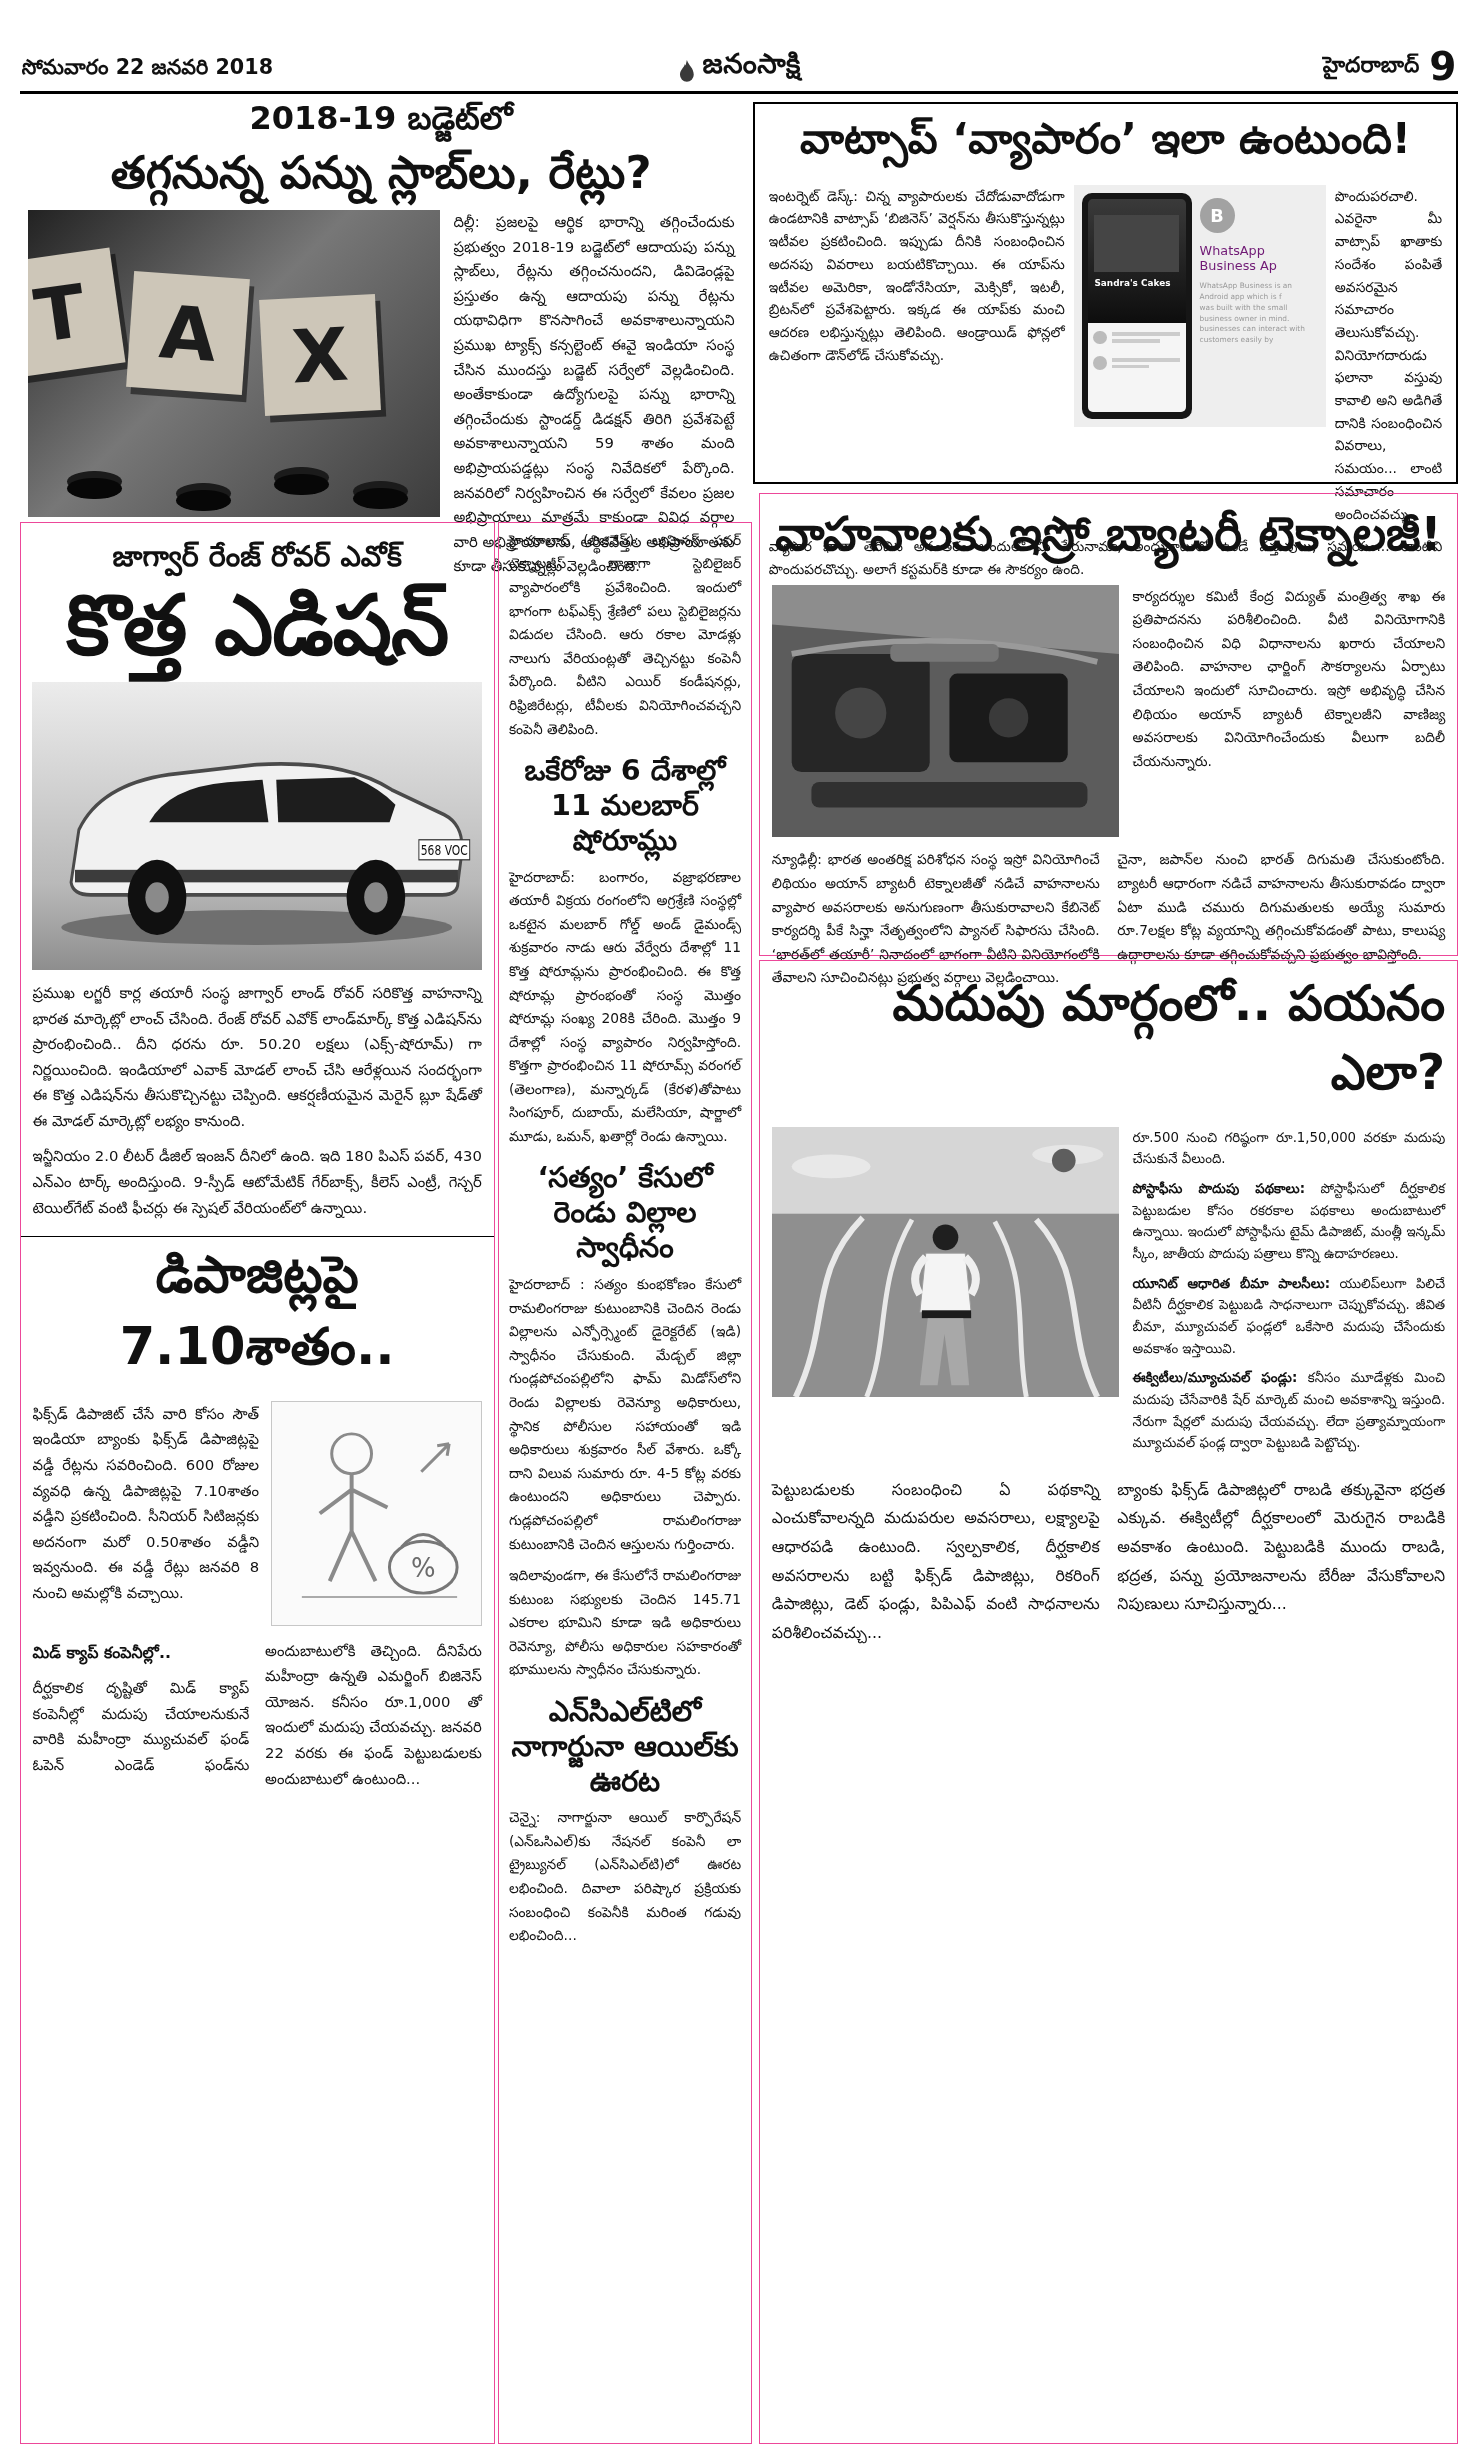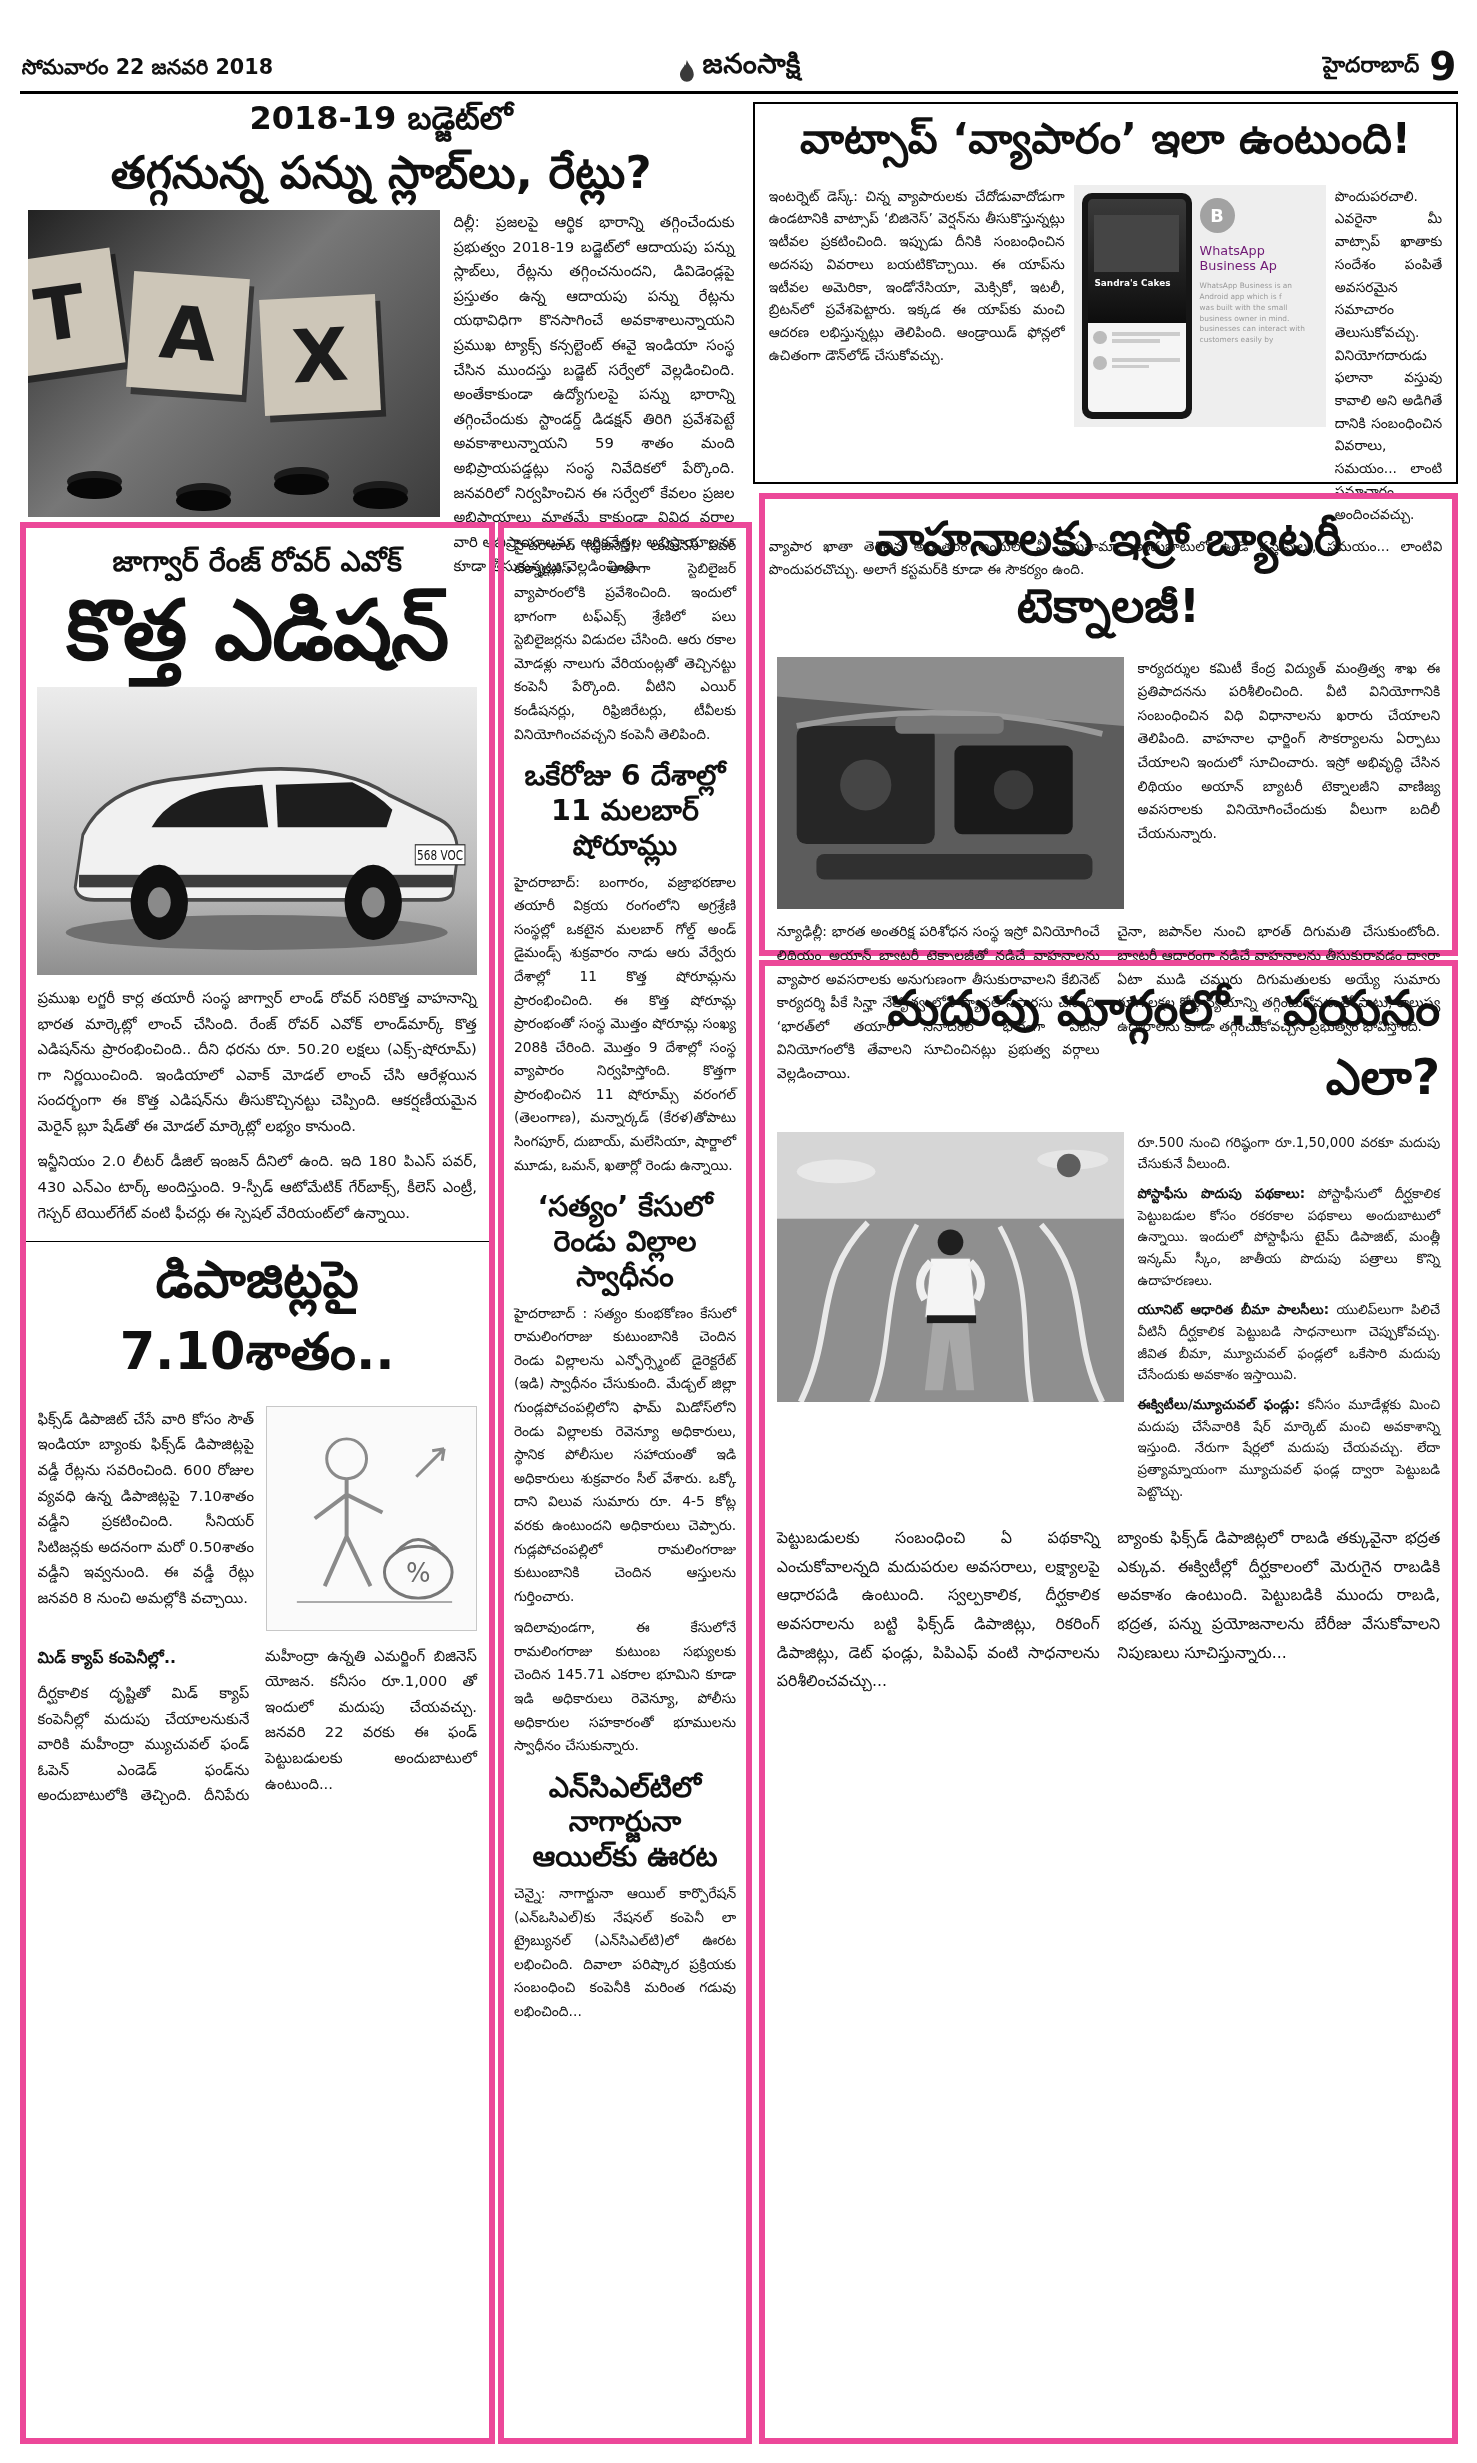--- a/index.html
+++ b/index.html
@@ -11,21 +11,21 @@
   .mh-brand{position:absolute;left:50%;transform:translateX(-50%);bottom:0;display:flex;align-items:flex-end;gap:5.9px;}
   .mh-brand .name{font-size:27.6px;font-weight:bold;letter-spacing:0.5px;}
   .flame{width:19.7px;height:25.6px;display:inline-block;}
   .mh-right{position:absolute;right:0;bottom:0;display:flex;align-items:flex-end;gap:9.9px;}
   .mh-city{font-size:21.7px;font-weight:bold;padding-bottom:3.9px;}
   .mh-page{font-size:39px;font-weight:bold;line-height:1;}
   .mh-rule{position:absolute;left:19.7px;right:19.7px;top:91px;border-top:3px solid #000;}
   
   .kicker{text-align:center;font-weight:bold;}
   .body-text{text-align:justify;}
-  .boxed{border:6px solid #ec4899;box-sizing:border-box;}
+  .boxed{border:1px solid #ec4899;box-sizing:border-box;}
   h1,h2,h3,p{margin:0;}
   
   .tax{position:absolute;left:27.6px;top:99px;width:707px;height:418px;}
   .tax .kicker{font-size:32px;}
   .tax h1{text-align:center;font-size:45px;font-weight:800;line-height:1.12;margin:3.9px 0 11.8px;}
   .tax .content{display:flex;gap:13.8px;}
   .tax-photo{flex:0 0 auto;width:412px;height:307px;position:relative;overflow:hidden;
              background:linear-gradient(135deg,#222 0%,#777 45%,#3c3c3c 100%);}
   .tile{position:absolute;width:116px;height:116px;background:#cdc6b8;display:flex;align-items:center;
         justify-content:center;font-size:73px;font-weight:bold;color:#1c1c1c;box-shadow:4.9px 6.9px 0 rgba(0,0,0,.5);}

